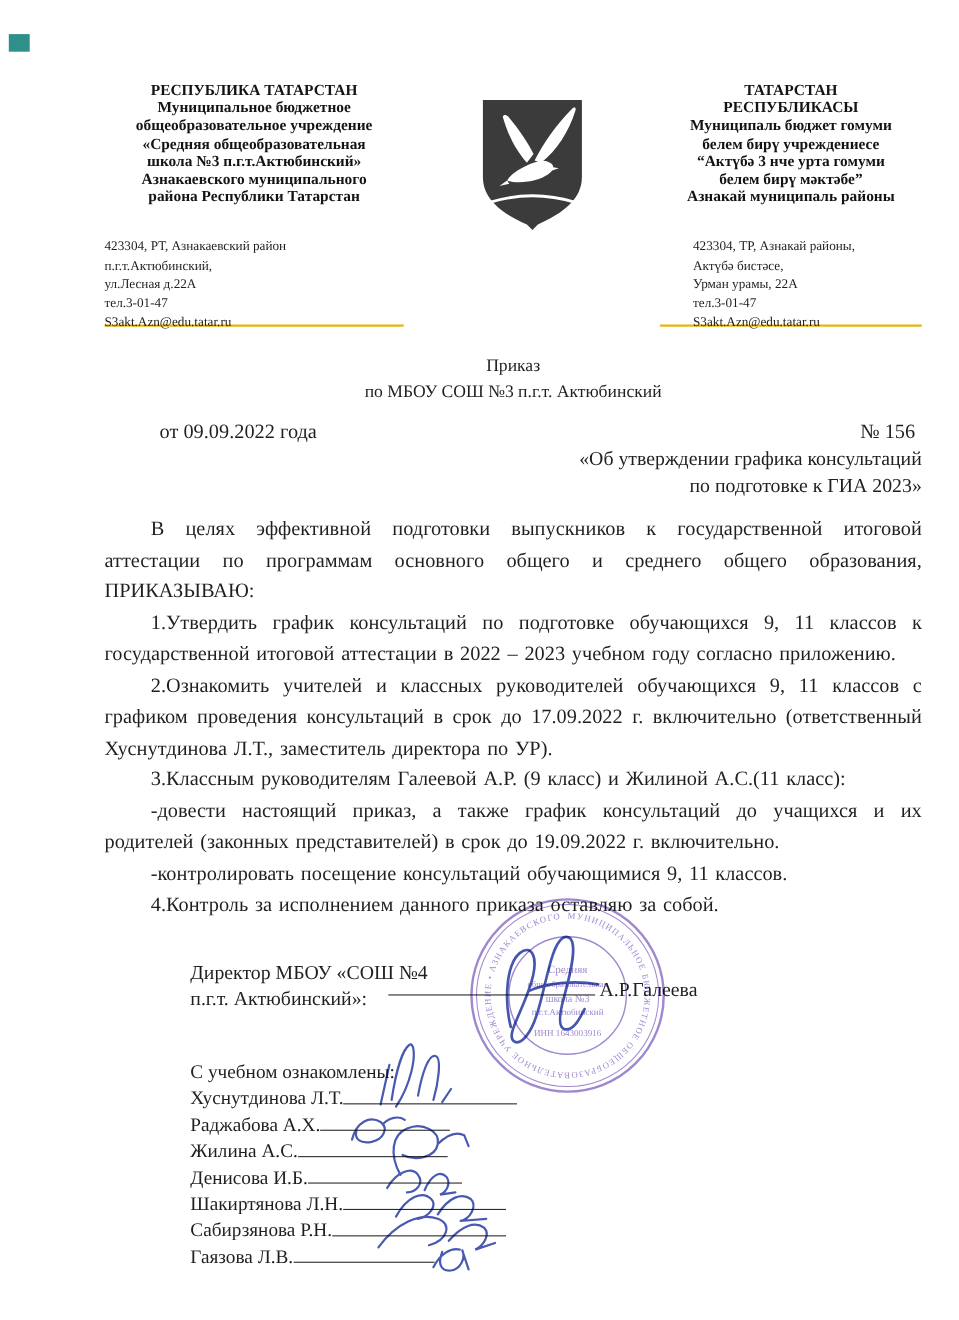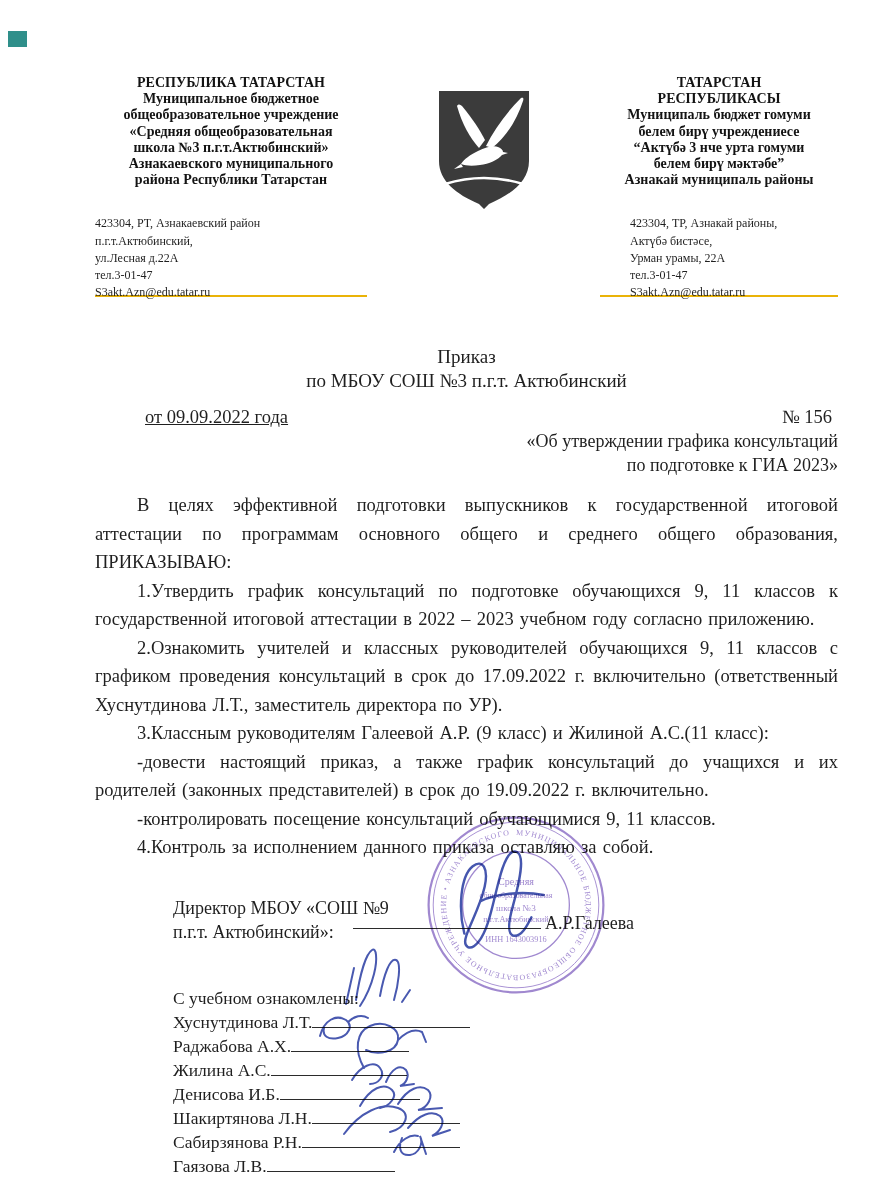--- a/index.html
+++ b/index.html
@@ -21,23 +21,23 @@
   .org-col{height:222px;border-bottom:2px solid #eab308;box-sizing:border-box;}
   .org-col.left{width:272px;}
   .org-col.right{width:238px;font-family:Liberation Serif, serif;}
   .org-name{font-weight:bold;font-size:14px;line-height:16.2px;text-align:center;color:#131313;}
   .org-name.rt{font-size:14px;}
   .org-address{margin-top:27px;font-size:12px;line-height:17.2px;text-align:left;}
   .org-col.right .org-address{margin-left:30px;}
   .emblem-col{flex:1;display:flex;justify-content:center;}
   .emblem-col svg{margin-top:13px;}
   
-  .order-title{margin-top:48px;text-align:center;font-size:19px;line-height:24px;}
+  .order-title{margin-top:24px;text-align:center;font-size:16px;line-height:24px;}
   .meta-row{margin-top:12px;display:flex;justify-content:space-between;font-size:18.5px;line-height:24px;}
-  .meta-row .date{margin-left:50px;text-decoration:underline;}
+  .meta-row .date{margin-left:50px;}
   .meta-row .num{margin-right:6px;}
   .subject{margin-top:0;margin-left:50px;font-size:18px;line-height:24px;text-align:right;}
   
   .body-text{margin-top:14px;}
   .body-text p{
     margin:0;font-size:18.5px;line-height:28.5px;
     text-align:justify;text-align-last:left;text-indent:42px;
     word-spacing:1.5px;
   }
   
@@ -125,21 +125,21 @@
     <p>В целях эффективной подготовки выпускников к государственной итоговой аттестации по программам основного общего и среднего общего образования, ПРИКАЗЫВАЮ:</p>
     <p>1.Утвердить график консультаций по подготовке обучающихся 9, 11 классов к государственной итоговой аттестации в 2022 – 2023 учебном году согласно приложению.</p>
     <p>2.Ознакомить учителей и классных руководителей обучающихся 9, 11 классов с графиком проведения консультаций в срок до 17.09.2022 г. включительно (ответственный Хуснутдинова Л.Т., заместитель директора по УР).</p>
     <p>3.Классным руководителям Галеевой А.Р. (9 класс) и Жилиной А.С.(11 класс):</p>
     <p>-довести настоящий приказ, а также график консультаций до учащихся и их родителей (законных представителей) в срок до 19.09.2022 г. включительно.</p>
     <p>-контролировать посещение консультаций обучающимися 9, 11 классов.</p>
     <p>4.Контроль за исполнением данного приказа оставляю за собой.</p>
   </div>
 
   <div class="director">
-    <div class="dir-pos preline">Директор МБОУ «СОШ №9
+    <div class="dir-pos preline">Директор МБОУ «СОШ №4
 п.г.т. Актюбинский»:</div>
     <div class="dir-sig-area">
       <span class="dir-line"></span><span class="dir-name">А.Р.Галеева</span>
     </div>
   </div>
 
   <div class="ack">
     <div>С учебном ознакомлены:</div>
     <div class="ack-row"><span>Хуснутдинова Л.Т.</span><span class="ack-line" style="width:158px"></span></div>
     <div class="ack-row"><span>Раджабова А.Х.</span><span class="ack-line" style="width:118px"></span></div>

